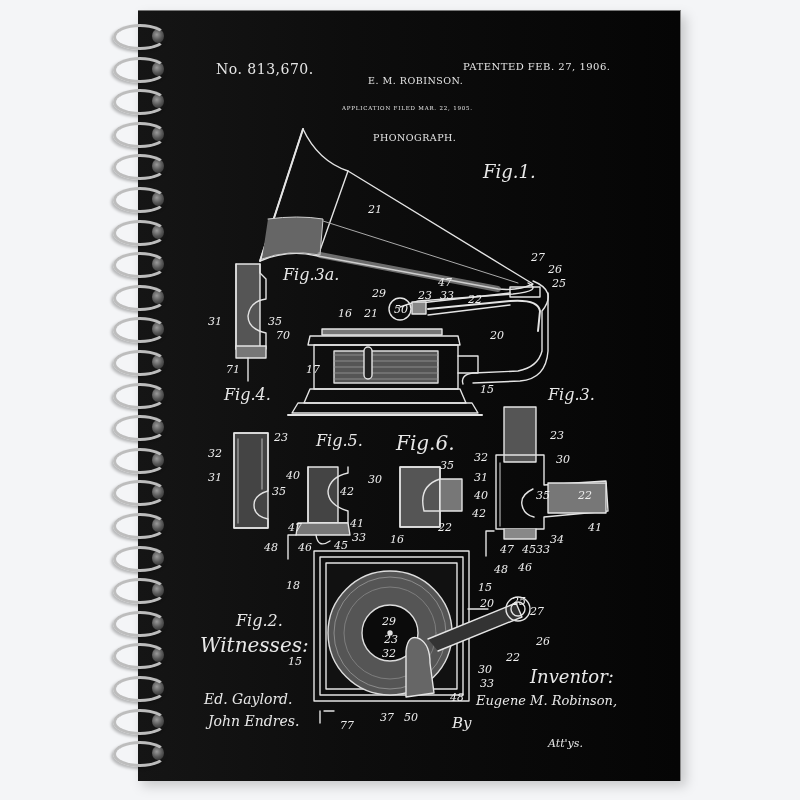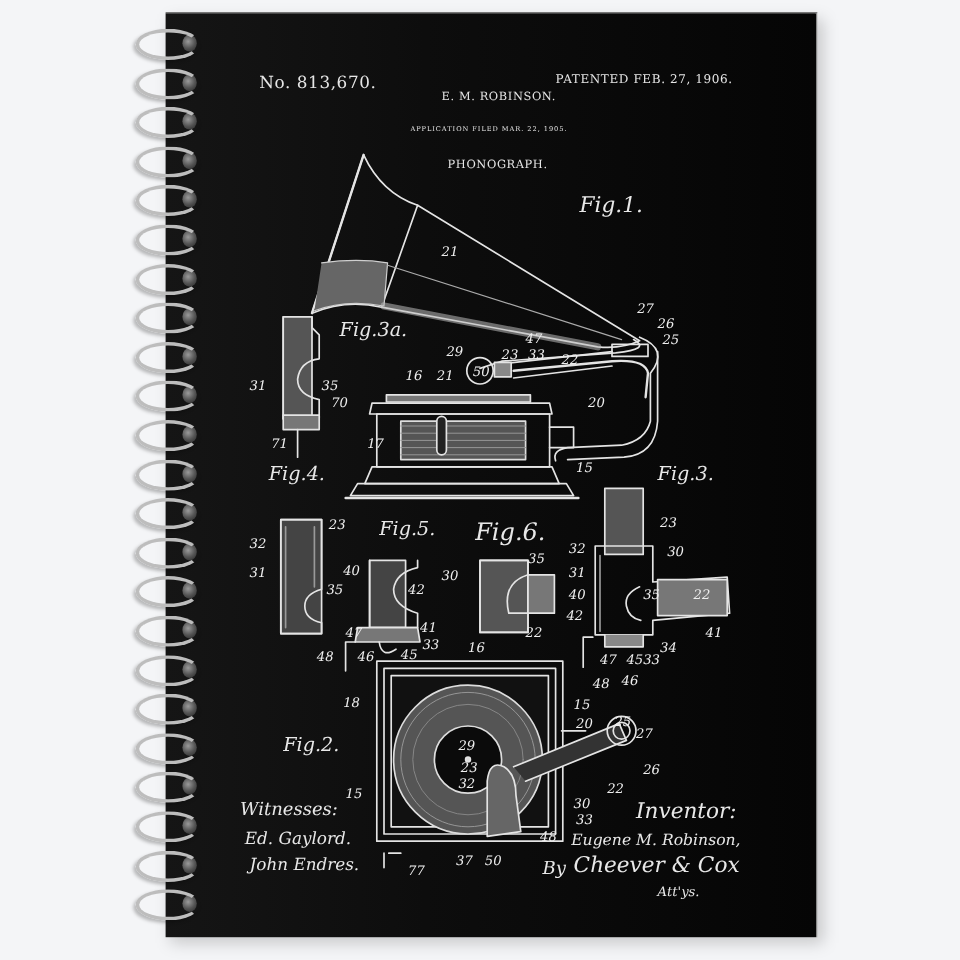--- a/index.html
+++ b/index.html
@@ -253,27 +253,26 @@
   <div class="num" style="left:244px; top:636px;">32</div>
   <div class="num" style="left:150px; top:644px;">15</div>
   <div class="num" style="left:368px; top:640px;">22</div>
   <div class="num" style="left:340px; top:652px;">30</div>
   <div class="num" style="left:342px; top:666px;">33</div>
   <div class="num" style="left:312px; top:680px;">48</div>
   <div class="num" style="left:242px; top:700px;">37</div>
   <div class="num" style="left:266px; top:700px;">50</div>
   <div class="num" style="left:202px; top:708px;">77</div>
 
-  <div class="script" style="left:62px; top:654px; font-size:15px;">Witnesses:</div>
+  <div class="script" style="left:62px; top:622px; font-size:20px;">Witnesses:</div>
   <div class="script" style="left:66px; top:680px; font-size:14px;">Ed. Gaylord.</div>
   <div class="script" style="left:70px; top:702px; font-size:14px;">John Endres.</div>
   <div class="script" style="left:392px; top:655px; font-size:18px;">Inventor:</div>
   <div class="script" style="left:338px; top:682px; font-size:13px;">Eugene M. Robinson,</div>
   <div class="script" style="left:314px; top:703px; font-size:15px;">By</div>
-  <div class="script" style="left:340px; top:700px; font-size:18px;">Cheever &amp; Cox</div>
   <div class="script" style="left:410px; top:726px; font-size:11px;">Att'ys.</div>
 </div>
 
 <div id="rings">
     <div class="ring" style="top: 24px;"></div>
     <div class="ring" style="top: 56.6px;"></div>
     <div class="ring" style="top: 89.2px;"></div>
     <div class="ring" style="top: 121.8px;"></div>
     <div class="ring" style="top: 154.4px;"></div>
     <div class="ring" style="top: 187px;"></div>

